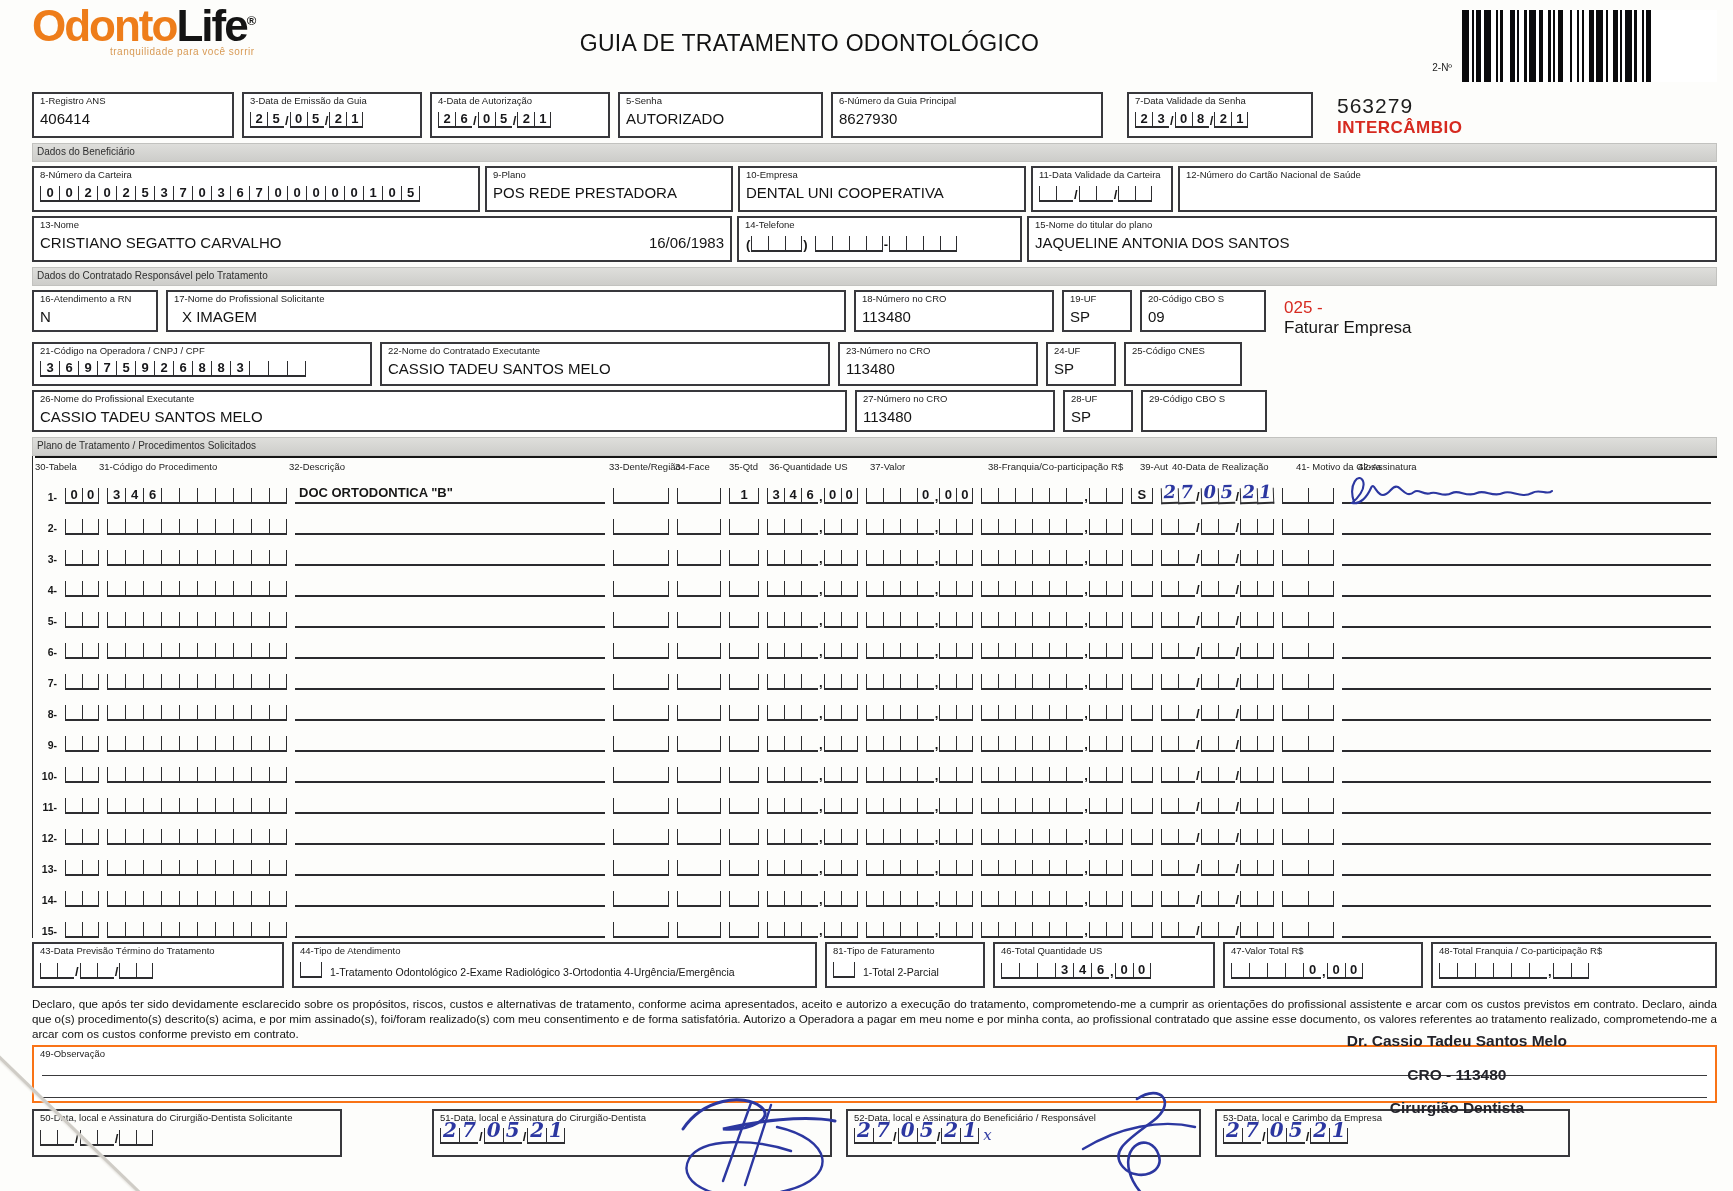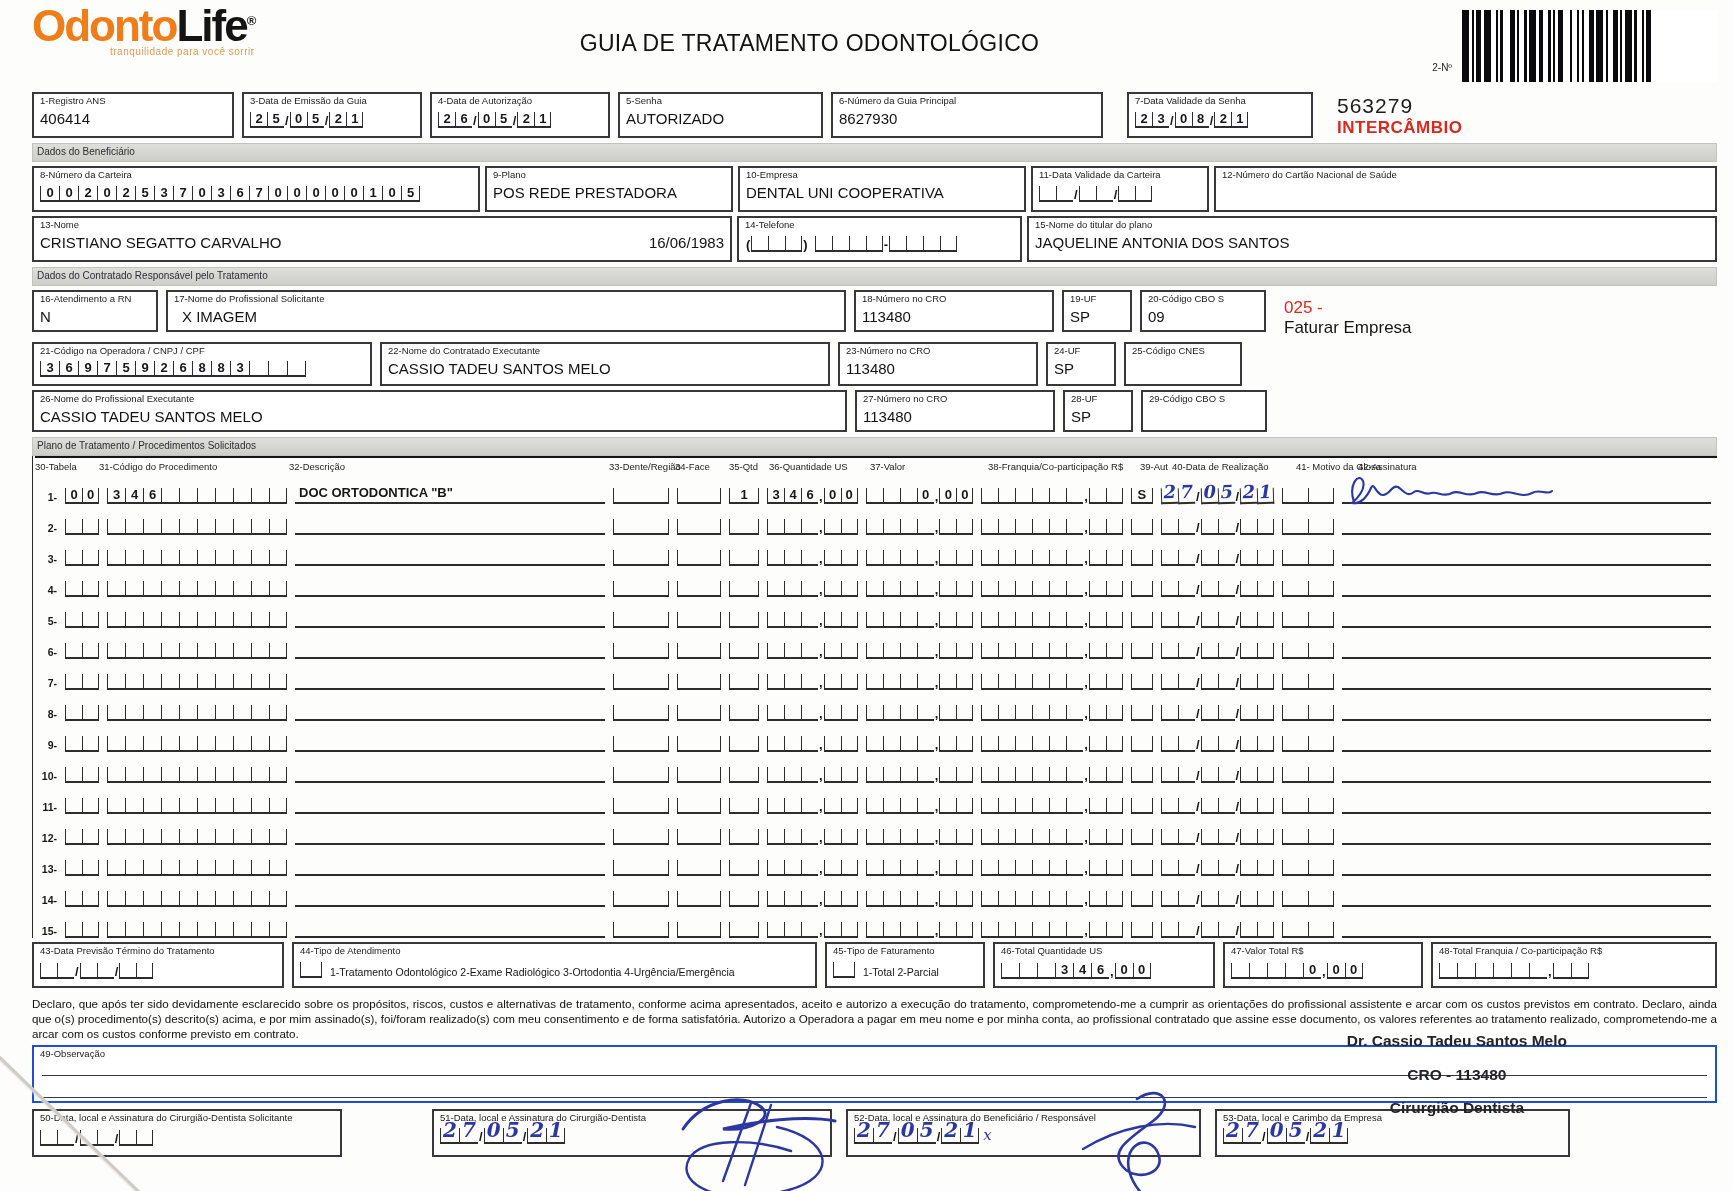--- a/index.html
+++ b/index.html
@@ -62,21 +62,21 @@
   .trow{display:flex;gap:8px;align-items:flex-end;height:31px;}
   .rn{width:22px;font-size:10.5px;font-weight:bold;text-align:right;padding-bottom:1px;}
   .desc{width:310px;border-bottom:2.2px solid #2b2b2e;height:19px;font-size:13px;font-weight:bold;
         padding-left:4px;white-space:nowrap;box-sizing:border-box;}
   .sigline{flex:1;border-bottom:2.2px solid #2b2b2e;height:19px;position:relative;margin-right:6px;}
   .sigline svg{position:absolute;left:4px;bottom:-8px;}
 
   
   .optline{display:flex;align-items:flex-end;gap:8px;margin-top:6px;font-size:10.5px;white-space:nowrap;}
   .decl{font-size:11.6px;color:#111;text-align:justify;line-height:1.3;margin:8px 0 4px 0;}
-  .obsbox{position:relative;border:2px solid #1d4ed8;height:58px;background:#fff;padding:1px 6px;box-sizing:border-box;}
+  .obsbox{position:relative;border:2px solid #f97316;height:58px;background:#fff;padding:1px 6px;box-sizing:border-box;}
   .obsline{position:absolute;left:8px;right:8px;border-bottom:1.6px solid #3a3a3c;}
   .stamp{position:absolute;right:150px;top:-12px;z-index:5;text-align:center;
          font-weight:bold;font-size:15.5px;color:#23232a;line-height:1.0;
          font-family:"Liberation Sans",sans-serif;}
   .stamp div{margin-bottom:18px;}
   .sigrow{display:flex;margin-top:6px;align-items:flex-start;position:relative;}
   .sigbox{border:2px solid #38383c;background:transparent;padding:1px 6px;height:48px;box-sizing:border-box;position:relative;}
   .hwx{color:#2c37a0;font-family:"DejaVu Serif",serif;font-style:italic;font-size:15px;margin-left:4px;}
   .overSig{position:absolute;z-index:6;pointer-events:none;}
 
@@ -250,21 +250,21 @@
       <div class="fbox" style="width:248px">
         <div class="lbl">9-Plano</div>
         <div class="val">POS REDE PRESTADORA</div>
       </div>
       <div class="gap4"></div>
       <div class="fbox" style="width:288px">
         <div class="lbl">10-Empresa</div>
         <div class="val">DENTAL UNI COOPERATIVA</div>
       </div>
       <div class="gap4"></div>
-      <div class="fbox" style="width:178px">
+      <div class="fbox" style="width:142px">
         <div class="lbl">11-Data Validade da Carteira</div>
         <div style="margin-top:6px" class="comb cw17">
             <span class="cc "></span>
             <span class="cc "></span>
             <span class="sl">/</span>
             <span class="cc "></span>
             <span class="cc "></span>
             <span class="sl">/</span>
             <span class="cc "></span>
             <span class="cc "></span>
@@ -1580,21 +1580,21 @@
         <div class="lbl">44-Tipo de Atendimento</div>
         <div class="optline">
           <span class="comb cw22">
               <span class="cc "></span>
             </span>
           <span>1-Tratamento Odontológico  2-Exame Radiológico  3-Ortodontia  4-Urgência/Emergência</span>
         </div>
       </div>
       <div class="gap8"></div>
       <div class="fbox" style="width:160px">
-        <div class="lbl">45-Tipo de Faturamento</div>
+        <div class="lbl">81-Tipo de Faturamento</div>
         <div class="optline">
           <span class="comb cw22">
               <span class="cc "></span>
             </span>
           <span>1-Total  2-Parcial</span>
         </div>
       </div>
       <div class="gap8"></div>
       <div class="fbox" style="width:222px">
         <div class="lbl">46-Total Quantidade US</div>

